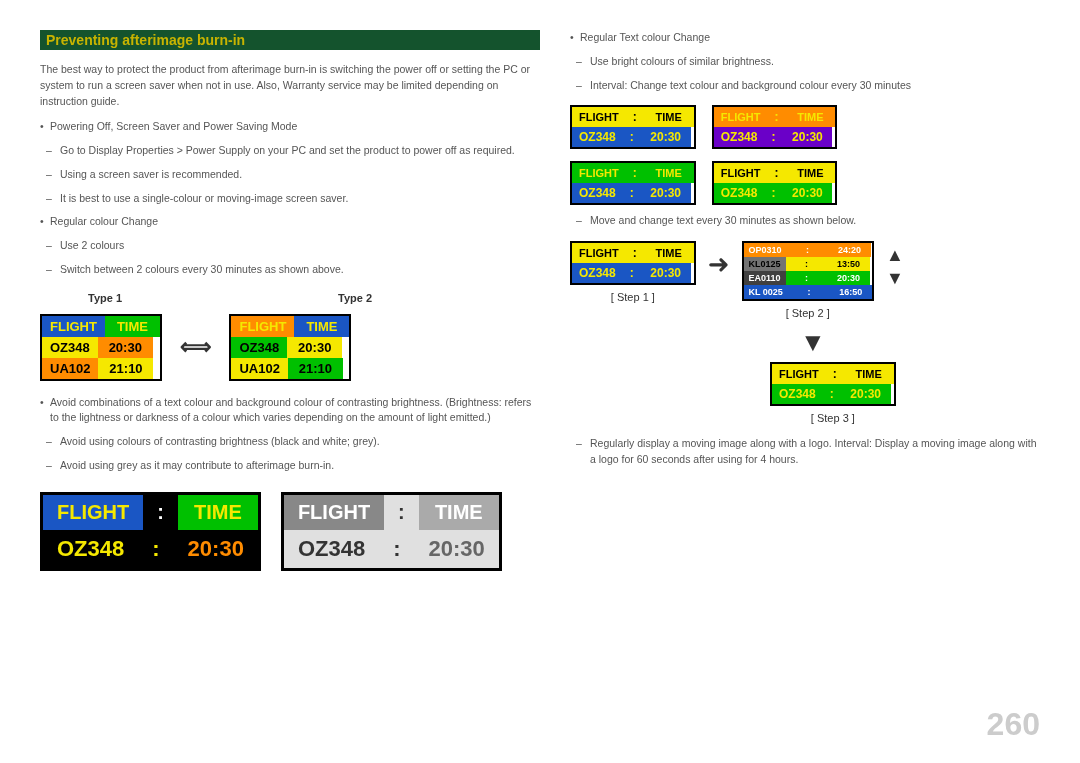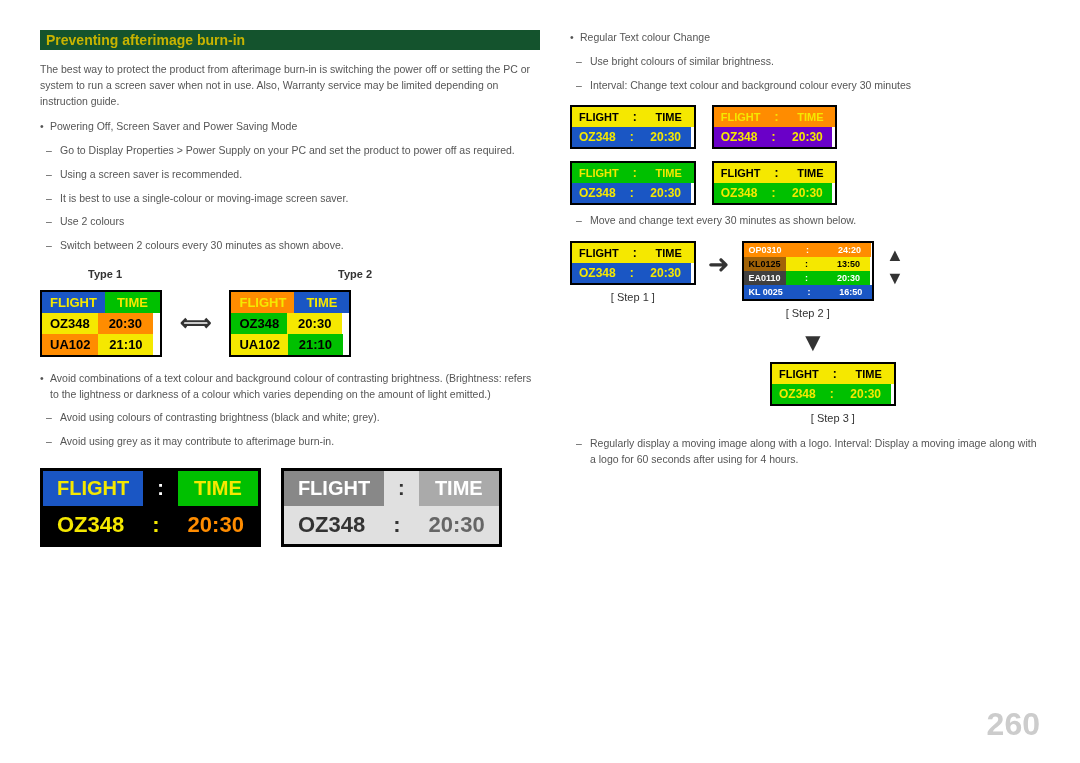--- a/index.html
+++ b/index.html
@@ -246,20 +246,21 @@
 
 <div class="page">
   <div class="left-col">
     <div class="section-title">Preventing afterimage burn-in</div>
     <div class="body-text">The best way to protect the product from afterimage burn-in is switching the power off or setting the PC or system to run a screen saver when not in use. Also, Warranty service may be limited depending on instruction guide.</div>
 
     <div class="bullet-item">Powering Off, Screen Saver and Power Saving Mode</div>
     <div class="dash-item">Go to Display Properties &gt; Power Supply on your PC and set the product to power off as required.</div>
     <div class="dash-item">Using a screen saver is recommended.</div>
     <div class="dash-item">It is best to use a single-colour or moving-image screen saver.</div>
+    <div class="bullet-item">Regular colour Change</div>
     <div class="dash-item">Use 2 colours</div>
     <div class="dash-item">Switch between 2 colours every 30 minutes as shown above.</div>
 
     <div class="type-labels">
       <div class="type-label">Type 1</div>
       <div class="type-label">Type 2</div>
     </div>
 
     <div class="types-row">
 
@@ -416,21 +417,21 @@
       <div class="arrow-right" style="font-size:26px;margin-top:8px;">➜</div>
 
       <div class="step-col">
         <div class="scrolling-board">
           <div class="scroll-row">
               <div class="scroll-cell" style="background:#ff8c00;color:#fff;font-size:9px;">OP0310</div>
               <div class="scroll-cell" style="background:#ff8c00;color:#fff;font-size:9px;">:</div>
               <div class="scroll-cell" style="background:#ff8c00;color:#fff;font-size:9px;">24:20</div>
             </div>
           <div class="scroll-row">
-              <div class="scroll-cell" style="background:#a16207;color:#000;font-size:9px;">KL0125</div>
+              <div class="scroll-cell" style="background:#737373;color:#000;font-size:9px;">KL0125</div>
               <div class="scroll-cell" style="background:#f5e800;color:#000;font-size:9px;">:</div>
               <div class="scroll-cell" style="background:#f5e800;color:#000;font-size:9px;">13:50</div>
             </div>
           <div class="scroll-row">
               <div class="scroll-cell" style="background:#404040;color:#fff;font-size:9px;">EA0110</div>
               <div class="scroll-cell" style="background:#00c000;color:#fff;font-size:9px;">:</div>
               <div class="scroll-cell" style="background:#00c000;color:#fff;font-size:9px;">20:30</div>
             </div>
           <div class="scroll-row">
               <div class="scroll-cell" style="background:#1a56c4;color:#fff;font-size:9px;">KL 0025</div>

